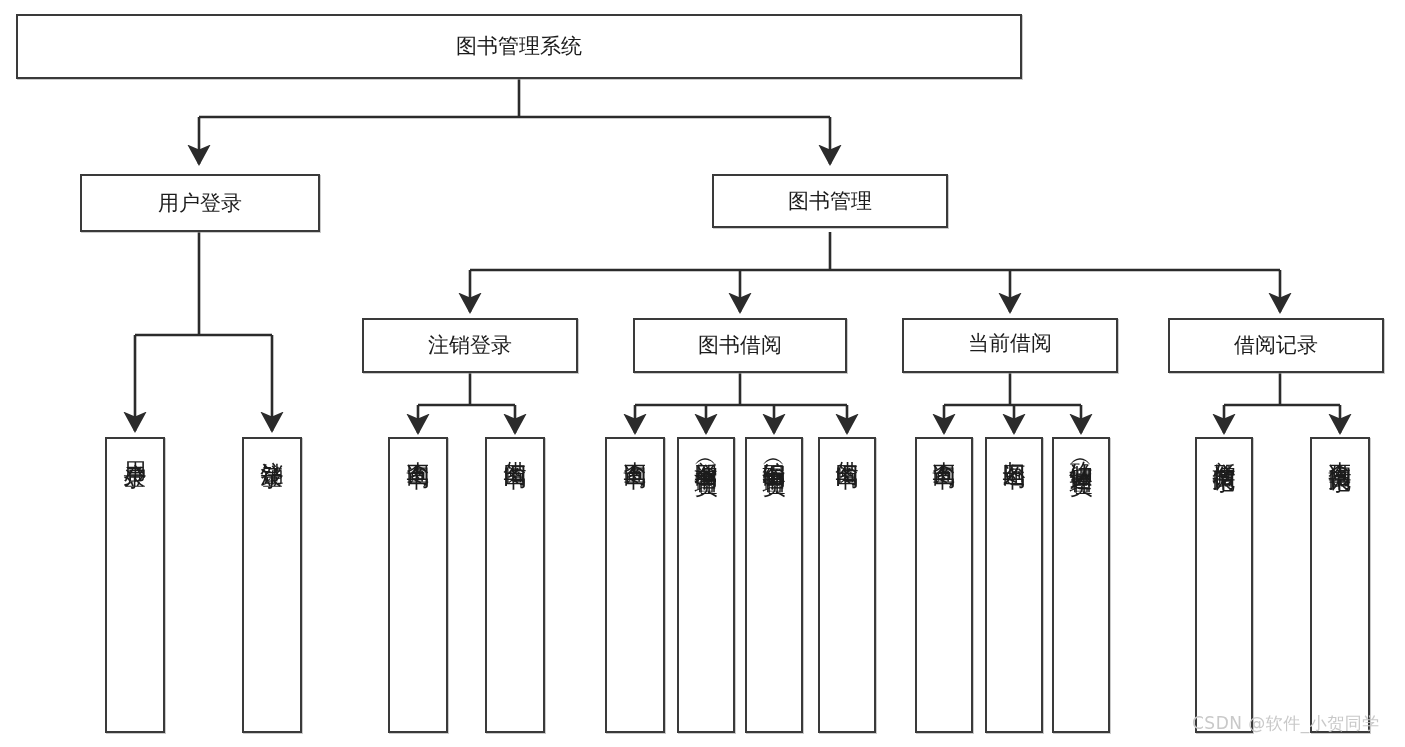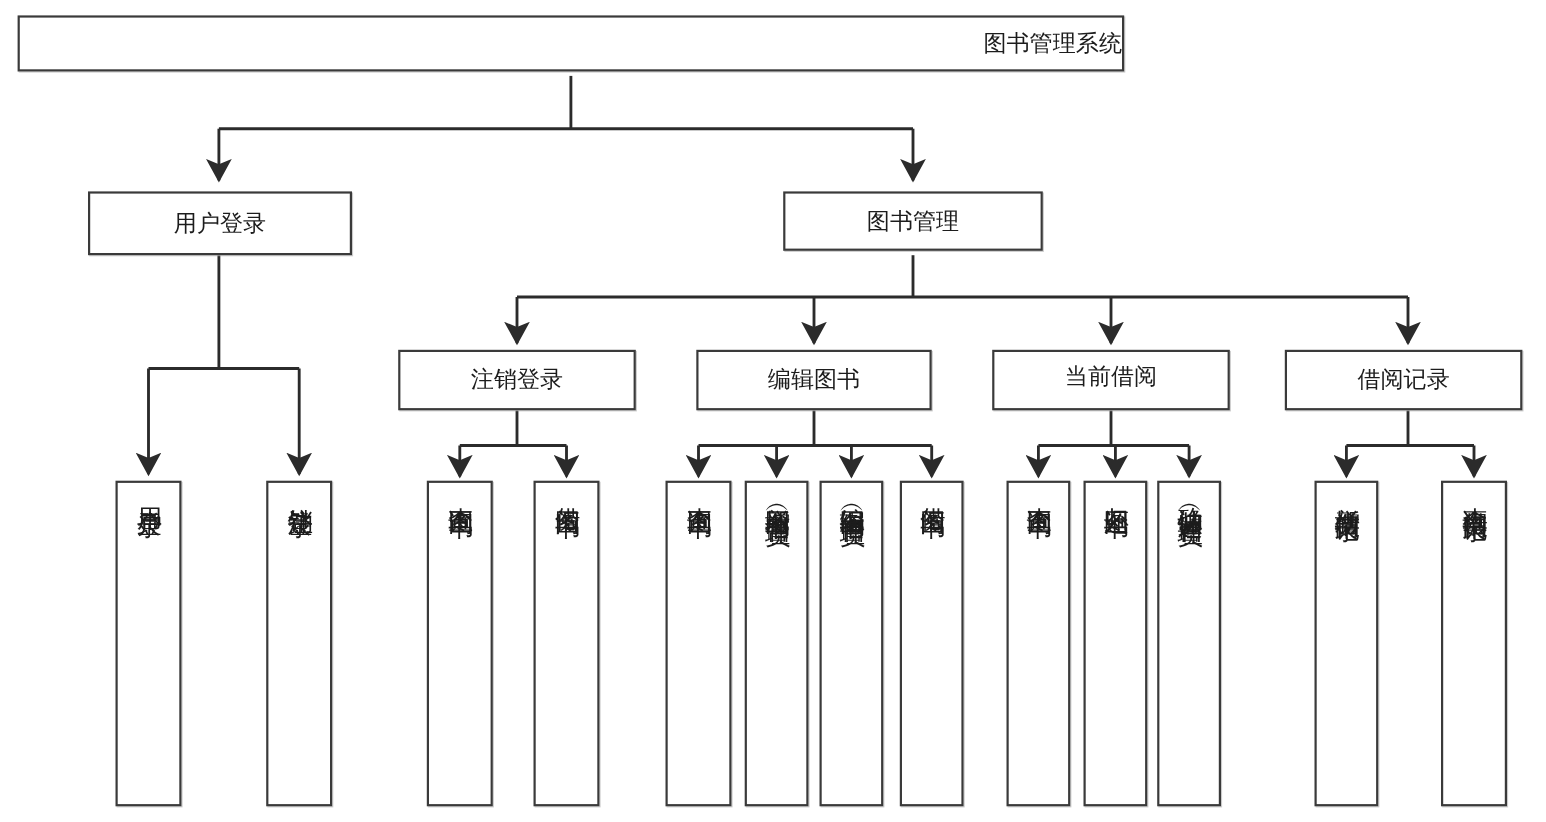--- a/index.html
+++ b/index.html
@@ -113,36 +113,36 @@
       <path d="M 1014 405 L 1014 433" marker-end="url(#arw)"></path>
       <path d="M 1081 405 L 1081 433" marker-end="url(#arw)"></path>
 
       <path d="M 1280 373 L 1280 405"></path>
       <path d="M 1224 405 L 1340 405"></path>
       <path d="M 1224 405 L 1224 433" marker-end="url(#arw)"></path>
       <path d="M 1340 405 L 1340 433" marker-end="url(#arw)"></path>
     </g>
   </svg>
 
-  <div class="node horizontal" style="left:16px; top:14px; width:1006px; height:51px;justify-content:flex-end;">
+  <div class="node horizontal" style="left:16px; top:14px; width:1006px; height:65px;">
     <span class="node-label">图书管理系统</span>
   </div>
 
   <div class="node horizontal" style="left:80px; top:174px; width:240px; height:58px;">
     <span class="node-label">用户登录</span>
   </div>
   <div class="node horizontal" style="left:712px; top:174px; width:236px; height:54px;">
     <span class="node-label">图书管理</span>
   </div>
 
   <div class="node horizontal" style="left:362px; top:318px; width:216px; height:55px;">
     <span class="node-label">注销登录</span>
   </div>
   <div class="node horizontal" style="left:633px; top:318px; width:214px; height:55px;">
-    <span class="node-label">编辑图书</span>
+    <span class="node-label">图书借阅</span>
   </div>
   <div class="node horizontal" style="left:902px; top:318px; width:216px; height:55px;font-family:Liberation Mono, monospace;">
     <span class="node-label">当前借阅</span>
   </div>
   <div class="node horizontal" style="left:1168px; top:318px; width:216px; height:55px;">
     <span class="node-label">借阅记录</span>
   </div>
 
   <div class="node vertical" style="left:105px; top:437px; width:60px; height:296px;">
     <span class="node-label">用户登录</span>
@@ -181,14 +181,15 @@
     <span class="node-label">确认归还（管理员）</span>
   </div>
 
   <div class="node vertical" style="left:1195px; top:437px; width:58px; height:296px;">
     <span class="node-label">新增借阅记录</span>
   </div>
   <div class="node vertical" style="left:1310px; top:437px; width:60px; height:296px;">
     <span class="node-label">查询借阅记录</span>
   </div>
 
+  <div class="watermark" style="left:1192px; top:712px;">CSDN @软件_小贺同学</div>
 
 </div>
 
 </body></html>

